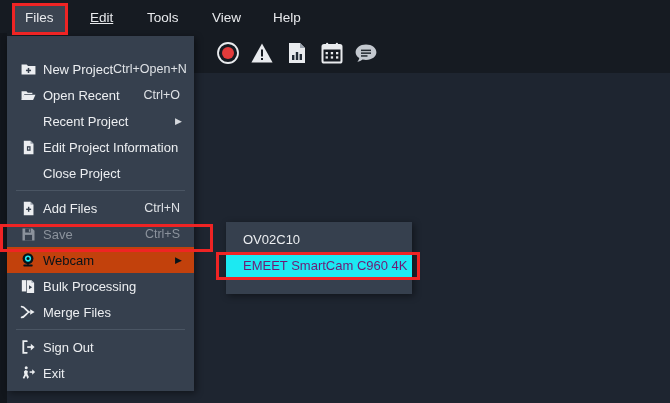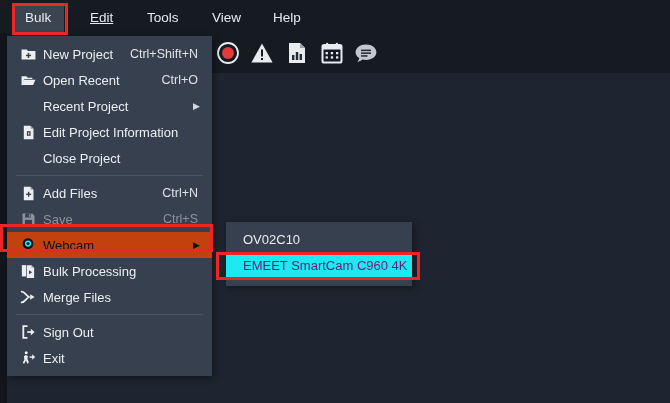--- a/index.html
+++ b/index.html
@@ -68,24 +68,24 @@
     width: 7px;
     height: 370px;
     background: #12161c;
   }
 
   
   .dropdown {
     position: absolute;
     left: 7px;
     top: 36px;
-    width: 205px;
+    width: 187px;
     background: #36404e;
     box-shadow: 2px 2px 7px rgba(0,0,0,0.45);
-    padding: 5px 0 5px 0;
+    padding: 20px 0 5px 0;
     box-sizing: border-box;
   }
   .mi {
     position: relative;
     height: 26px;
     display: flex;
     align-items: center;
     font-size: 13px;
     color: #eceef1;
     white-space: nowrap;
@@ -128,21 +128,21 @@
   }
 
   
   .submenu {
     position: absolute;
     left: 226px;
     top: 222px;
     width: 186px;
     background: #36404e;
     box-shadow: 2px 2px 7px rgba(0,0,0,0.45);
-    padding: 4px 0 8px 0;
+    padding: 4px 0 16px 0;
     box-sizing: border-box;
   }
   .sm-item {
     height: 26px;
     display: flex;
     align-items: center;
     padding-left: 17px;
     font-size: 13px;
     color: #eceef1;
     white-space: nowrap;
@@ -162,21 +162,21 @@
   }
 </style>
 </head>
 <body>
 
 <div id="app">
 
   <div class="topbar"></div>
 
   <div class="menubar">
-    <div class="menu-title active" style="left:12px;">Bulk</div>
+    <div class="menu-title active" style="left:12px;">Files</div>
     <div class="menu-title" style="left:77px;text-decoration:underline;">Edit</div>
     <div class="menu-title" style="left:134px;">Tools</div>
     <div class="menu-title" style="left:199px;">View</div>
     <div class="menu-title" style="left:260px;">Help</div>
   </div>
 
   <div class="toolbar">
     <div class="tb-icon" style="left:216px;">
       <svg width="24" height="24" viewBox="0 0 24 24">
         <circle cx="12" cy="12" r="10" fill="none" stroke="#e9ebee" stroke-width="1.8"></circle>
@@ -233,21 +233,21 @@
 
     <div class="mi">
       <span class="mi-icon">
         <svg width="15" height="15" viewBox="0 0 16 16">
           <path d="M0.6 2.6 h5.4 l1.5 1.7 h7.9 v9.1 H0.6 Z" fill="#eceef1"></path>
           <rect x="7.2" y="6.3" width="1.6" height="5.4" fill="#36404e"></rect>
           <rect x="5.3" y="8.2" width="5.4" height="1.6" fill="#36404e"></rect>
         </svg>
       </span>
       <span class="mi-label">New Project</span>
-      <span class="mi-accel">Ctrl+Shift+N</span>
+      <span class="mi-accel">Ctrl+Open+N</span>
     </div>
 
     <div class="mi">
       <span class="mi-icon">
         <svg width="15" height="15" viewBox="0 0 16 16">
           <path d="M0.6 3.4 h5.2 l1.4 1.6 h4.9 v1.5 H3.6 L1.3 12.9 H0.6 Z" fill="#eceef1"></path>
           <path d="M3.1 7.2 h12.3 l-2.5 5.7 H0.6 Z" fill="#eceef1"></path>
         </svg>
       </span>
       <span class="mi-label">Open Recent</span>

